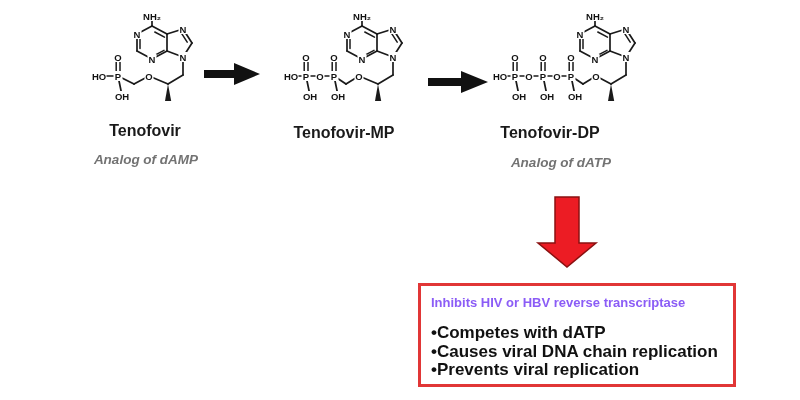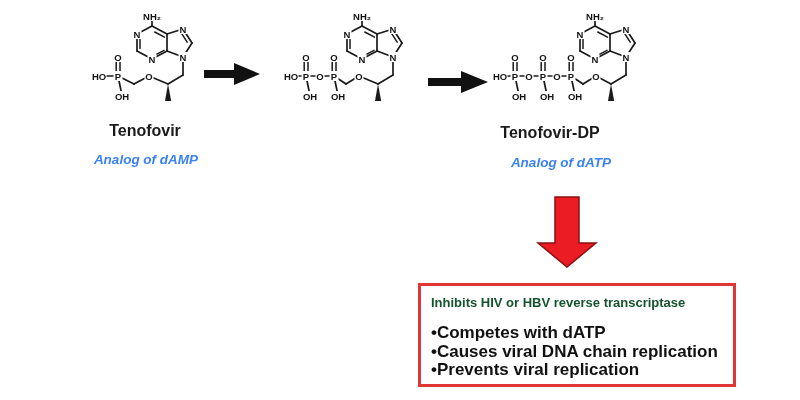--- a/index.html
+++ b/index.html
@@ -5,24 +5,24 @@
   html,body{margin:0;padding:0;}
   body{width:800px;height:400px;background:#ffffff;font-family:"Liberation Sans",sans-serif;position:relative;overflow:hidden;}
   .canvas{position:absolute;left:0;top:0;width:800px;height:400px;background:#fff;}
   .abs{position:absolute;}
   svg.struct line{stroke:#1a1a1a;stroke-width:1.7;stroke-linecap:round;}
   svg.struct .dbl{stroke-width:1.5;}
   svg.struct rect.m{fill:#ffffff;}
   svg.struct text{font-family:"Liberation Sans",sans-serif;font-size:9.5px;font-weight:bold;fill:#111;text-anchor:middle;}
   svg.struct polygon.wedge{fill:#1a1a1a;}
   .mol-label{position:absolute;width:120px;text-align:center;font-size:16px;font-weight:bold;color:#1a1a1a;}
-  .analog-label{position:absolute;width:150px;text-align:center;font-size:13.5px;font-weight:bold;font-style:italic;color:#3b82f6;}
+  .analog-label{position:absolute;width:150px;text-align:center;font-size:13.5px;font-weight:bold;font-style:italic;color:#737373;}
   .red-arrow-poly{stroke:#8a1010;stroke-width:1.5;}
   .info-box{position:absolute;left:418px;top:283px;width:292px;height:82px;border:3px solid #e13636;padding:8px 10px;background:#fff;}
-  .info-title{font-size:13px;font-weight:bold;color:#14532d;line-height:17px;margin-bottom:13px;}
+  .info-title{font-size:13px;font-weight:bold;color:#8b5cf6;line-height:17px;margin-bottom:13px;}
   .bullet-line{font-size:17px;font-weight:bold;color:#111;line-height:18.5px;white-space:nowrap;}
 </style>
 </head>
 <body>
 
 <div class="canvas">
 
   <svg class="struct abs" style="left:85px;top:4px;" width="130" height="104" viewBox="0 0 130 104">
     <g>
       <line x1="67" y1="14" x2="67" y2="22"></line>
@@ -220,20 +220,21 @@
     <text x="51" y="56.5">O</text>
     <text x="55" y="95.5">OH</text>
     <text x="37" y="75.5">O</text>
     <text x="23" y="75.5">P</text>
     <text x="23" y="56.5">O</text>
     <text x="27" y="95.5">OH</text>
     <text x="8" y="75.5">HO</text>
   </svg>
 
   <div class="mol-label" style="left:85px;top:122px;">Tenofovir</div>
+  <div class="mol-label" style="left:284px;top:124px;">Tenofovir-MP</div>
   <div class="mol-label" style="left:490px;top:124px;">Tenofovir-DP</div>
 
   <div class="analog-label" style="left:71px;top:152px;">Analog of dAMP</div>
   <div class="analog-label" style="left:486px;top:155px;">Analog of dATP</div>
 
   <svg class="abs" style="left:535px;top:196px;" width="64" height="73" viewBox="0 0 64 73">
     <polygon class="red-arrow-poly" points="20,1 44,1 44,47 61,47 32,71 3,47 20,47" fill="#ec1c24"></polygon>
   </svg>
 
   <div class="info-box">

